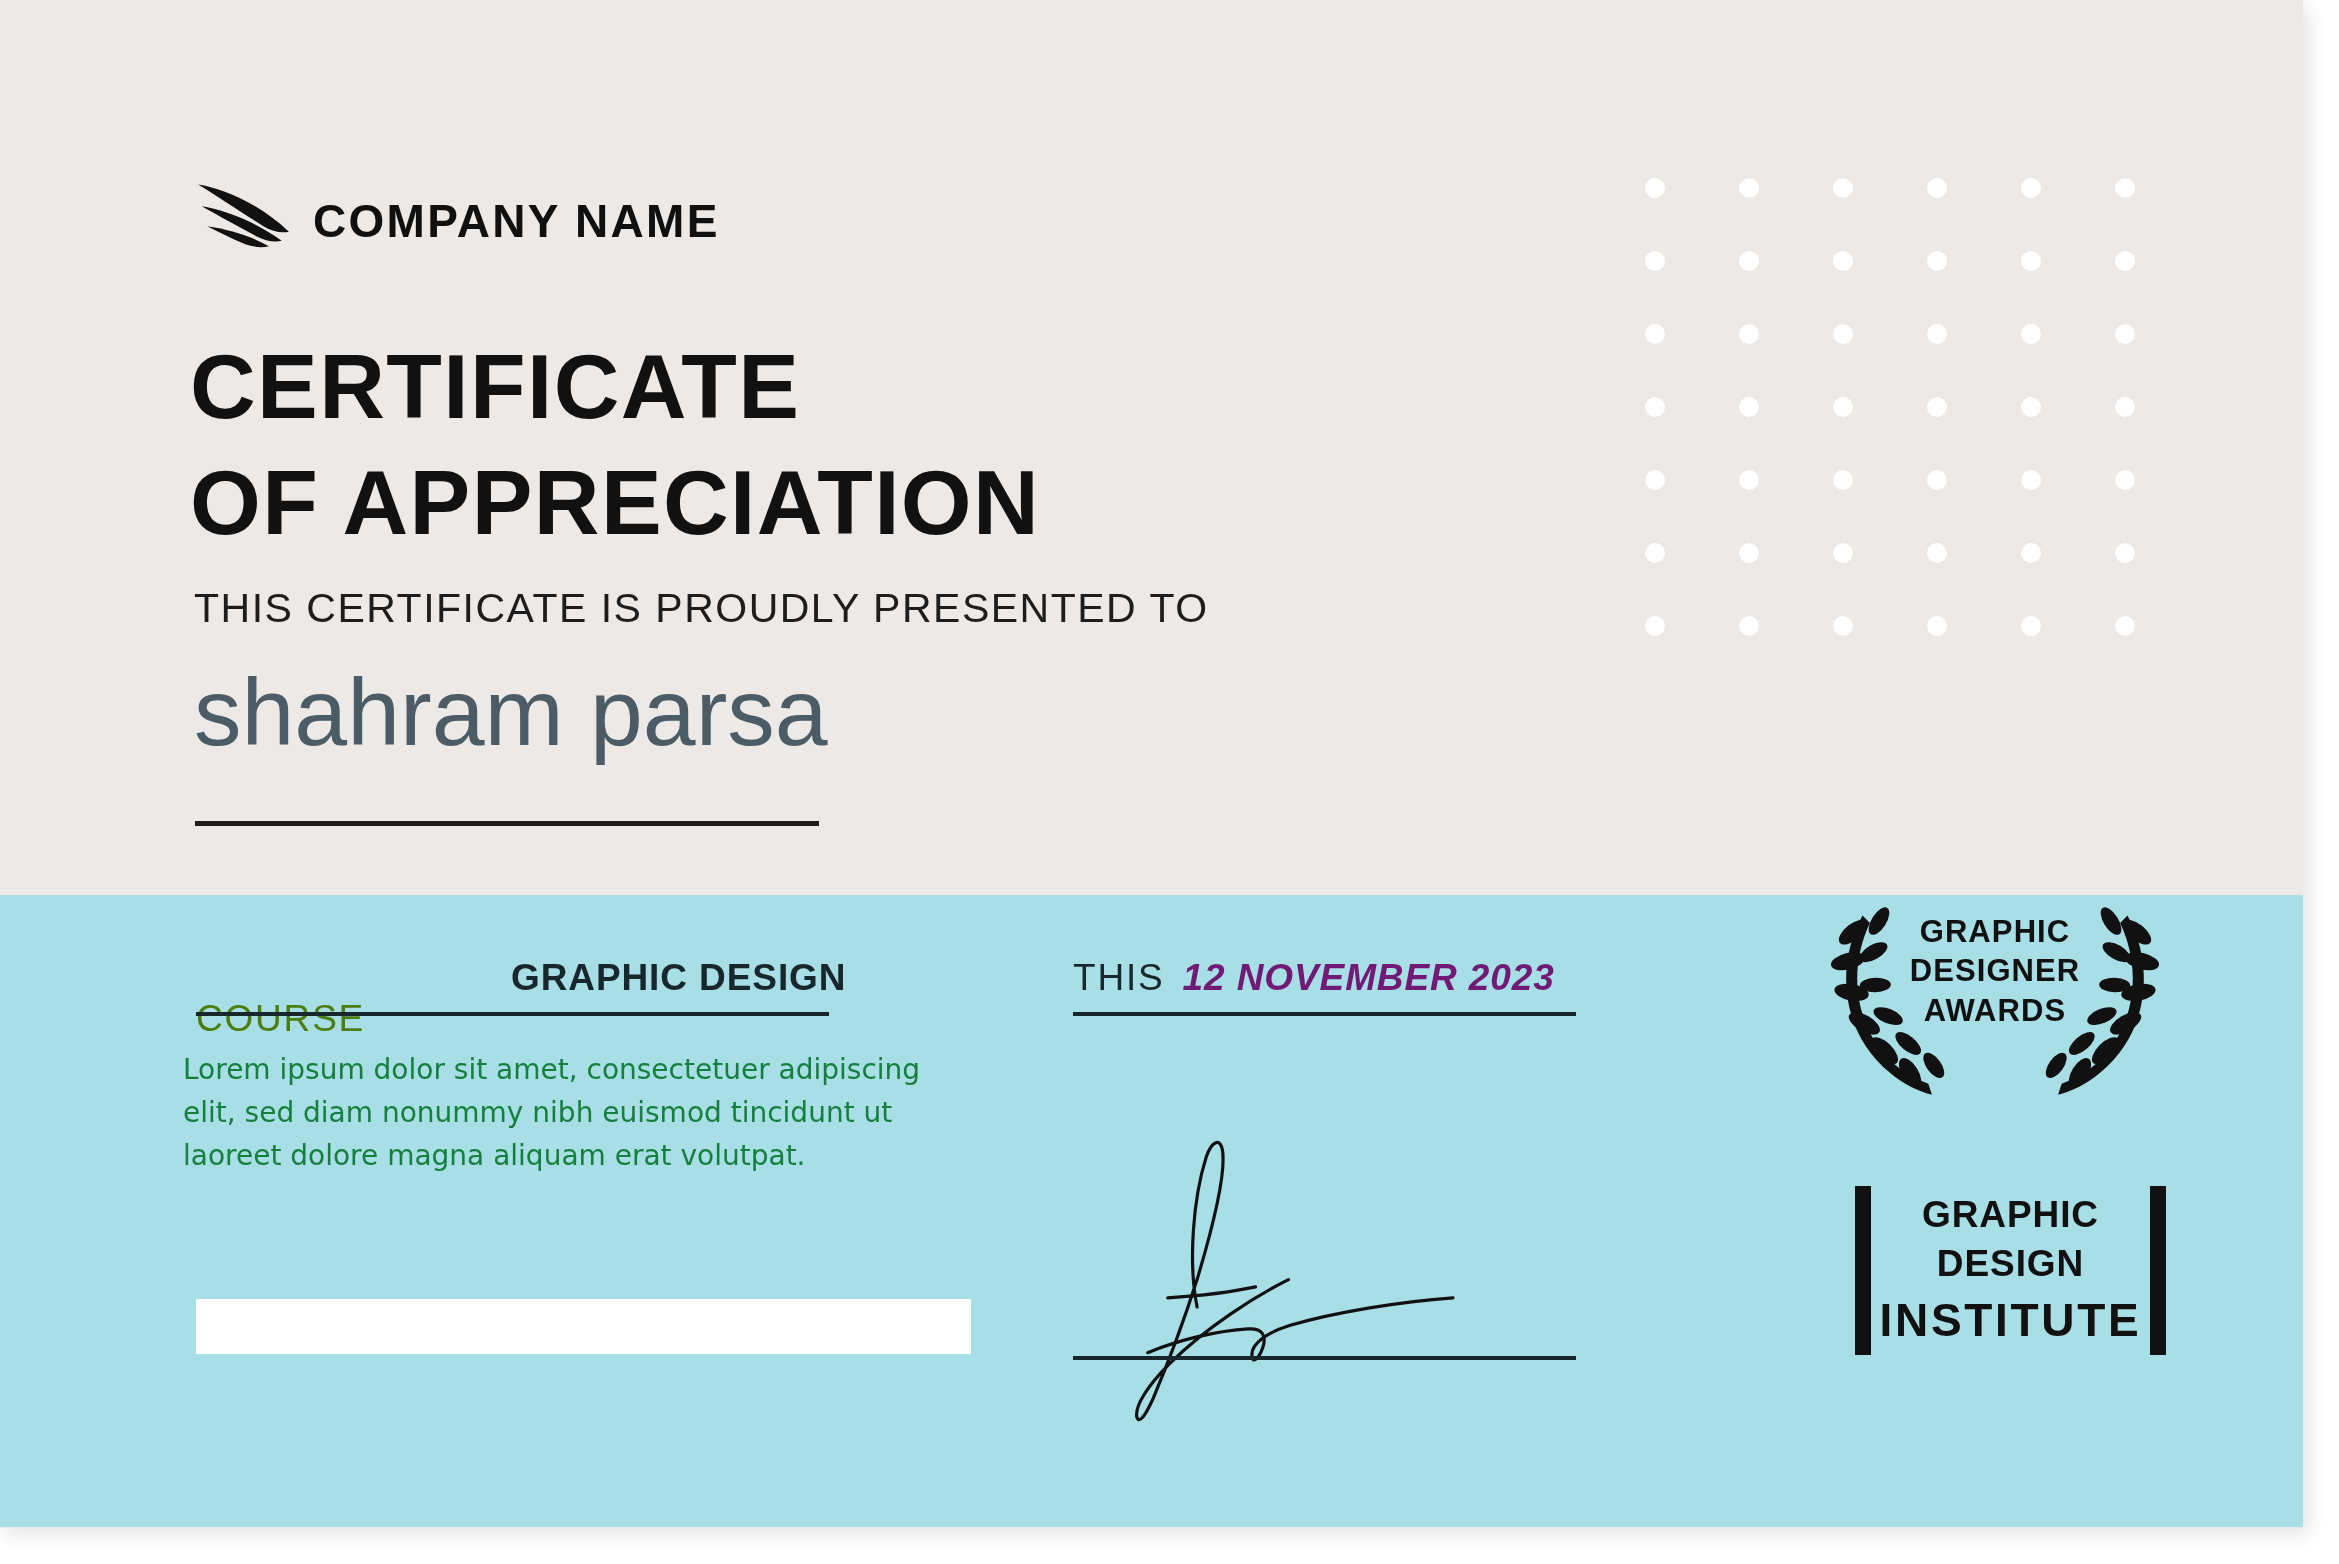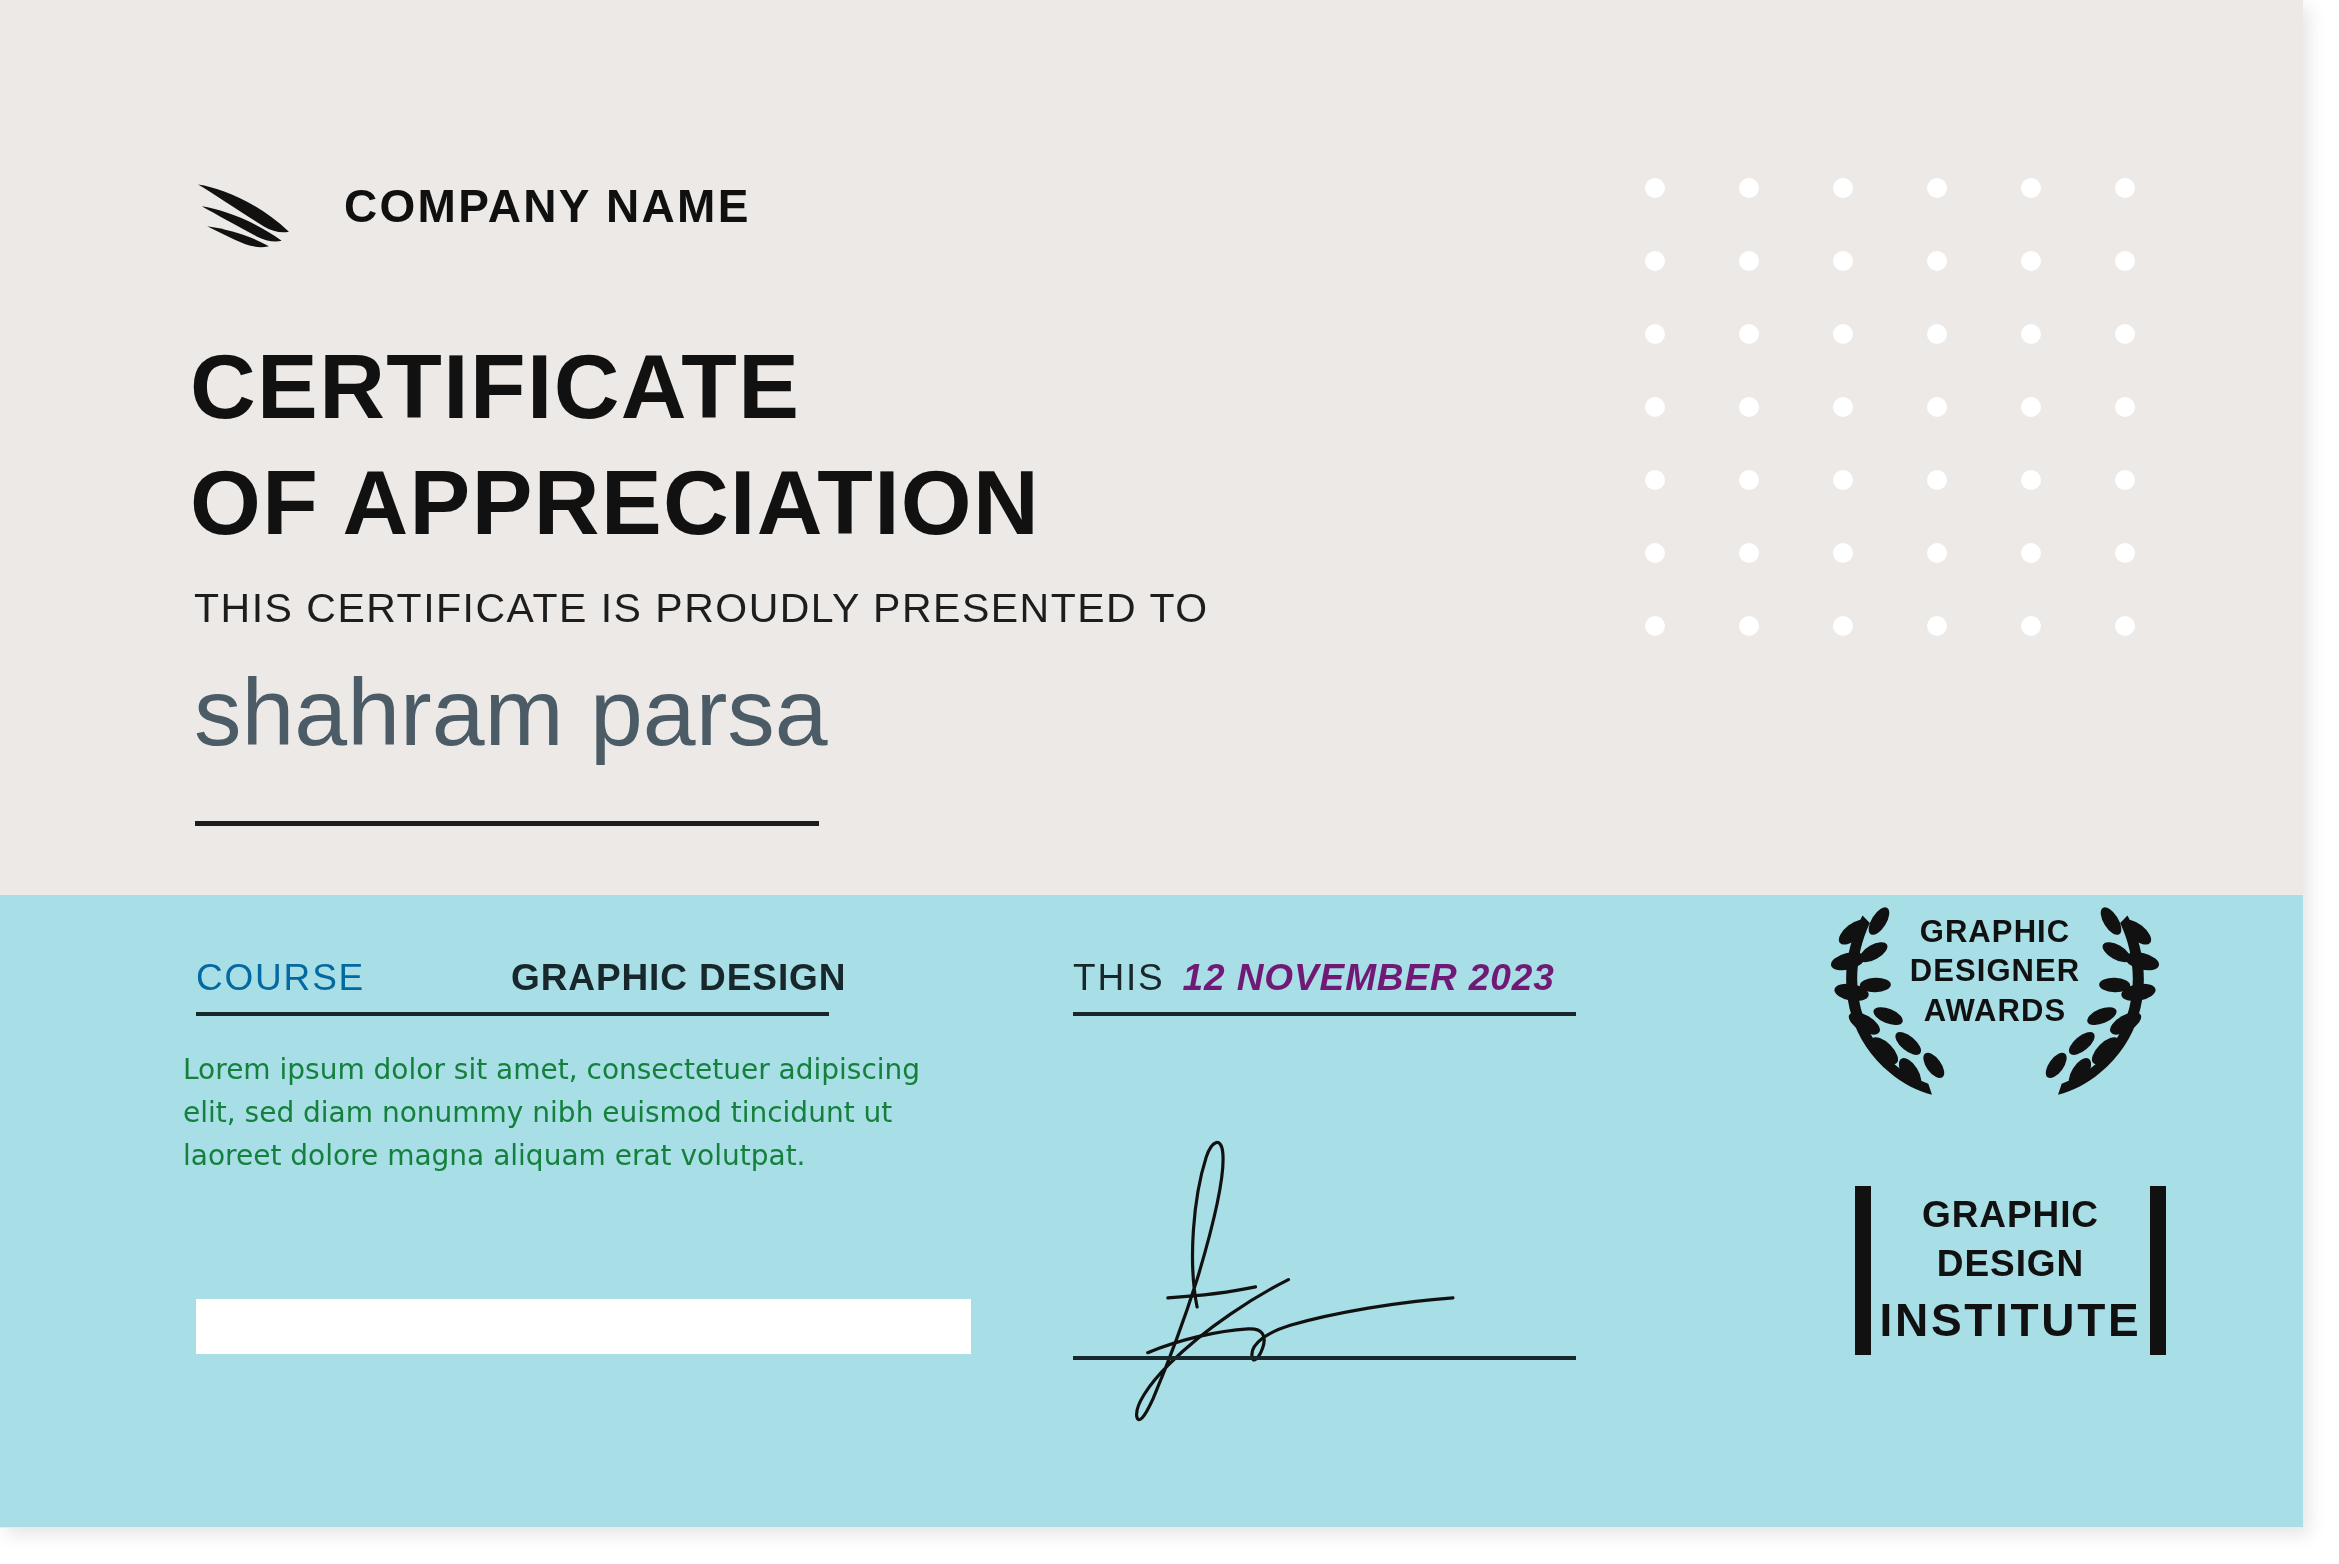--- a/index.html
+++ b/index.html
@@ -42,22 +42,21 @@
     height: 632px;
     background: #a8dee5;
   }
 
   
   .brand {
     position: absolute;
     left: 194px;
     top: 179px;
     display: flex;
-    align-items: flex-start;
-    gap: 31px;
+    align-items: flex-end;
   }
   .brand-mark { width: 119px; height: 69px; display:block; }
   .brand-name {
     font-size: 46px;
     font-weight: bold;
     letter-spacing: 2.3px;
     color: #101010;
     white-space: nowrap;
   }
 
@@ -124,22 +123,23 @@
   
   .course-row {
     position: absolute;
     left: 196px;
     top: 957px;
     width: 630px;
   }
   .course-label {
     font-size: 37px;
     letter-spacing: 1.8px;
-    color: #0369a1;
+    color: #4d7c0f;
     display: inline-block;
+    margin-top: 41px;
   }
   .course-value {
     font-size: 37px;
     font-weight: bold;
     letter-spacing: 0.9px;
     color: #17272c;
     position: absolute;
     left: 315px;
     top: 0;
     white-space: nowrap;

